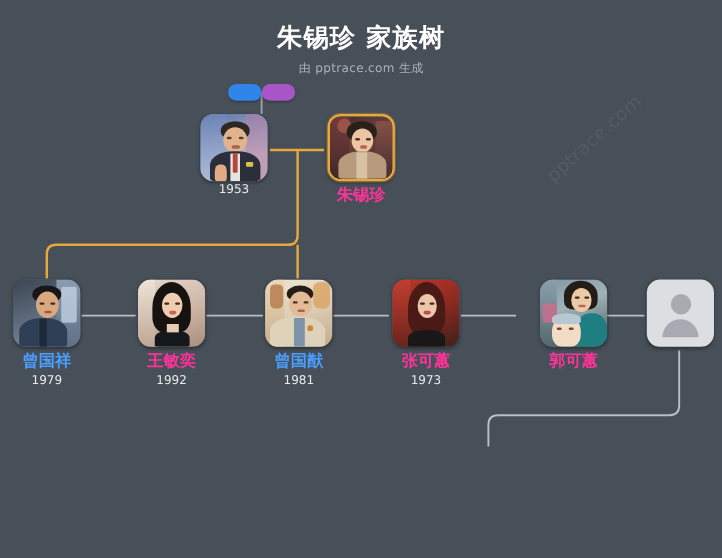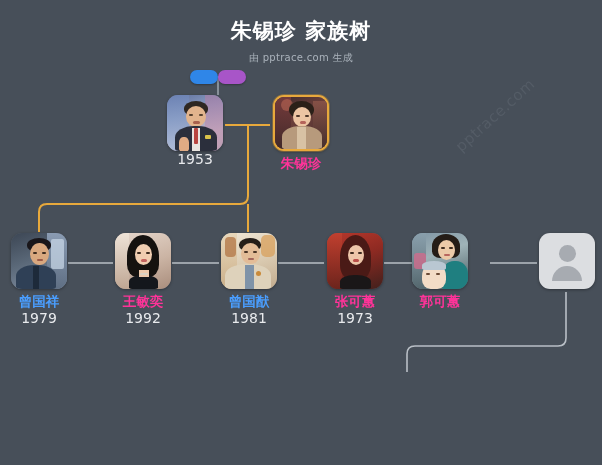--- a/index.html
+++ b/index.html
@@ -152,21 +152,21 @@
     font-size: 13.5px;
     font-weight: 700;
     line-height: 17px;
     padding-top: 4px;
     white-space: nowrap;
   }
   .nm.m { color: #4a9eff; }
   .nm.f { color: #ff3399; }
   .yr {
     display: block;
-    font-size: 14px;
+    font-size: 10px;
     color: #e8eaed;
     line-height: 16px;
     white-space: nowrap;
   }
 
   
   .pill {
     position: absolute;
     width: 28px;
     height: 14px;
@@ -315,21 +315,21 @@
         <i style="left:23px;top:19px;width:4px;height:2px;background:#3d2a1f;border-radius:2px;"></i>
         <i style="left:31px;top:19px;width:4px;height:2px;background:#3d2a1f;border-radius:2px;"></i>
         <i style="left:26px;top:26px;width:6px;height:3px;background:#bb4f4a;border-radius:3px;"></i>
         <span class="torso" style="left:13px;top:42px;width:31px;height:14px;background:#1a1718;"></span>
       </div>
     </div>
     <span class="nm f">张可蕙</span>
     <span class="yr">1973</span>
   </div>
 
-  <div class="node" style="left:410px; top:233px;">
+  <div class="node" style="left:448px; top:233px;">
     <div class="card">
       <div class="ph" style="background:linear-gradient(160deg,#7f95a4 0%,#9fb3b8 40%,#45595e 100%);">
         <i style="left:0;top:0;width:14px;height:56px;background:linear-gradient(180deg,#8aa0ad,#51646b);opacity:.9;"></i>
         <i style="left:2px;top:20px;width:12px;height:16px;background:#cf6b8c;border-radius:3px;opacity:.8;"></i>
         <span class="hair" style="left:20px;top:1px;width:28px;height:24px;background:#241c16;border-radius:50% 50% 28% 28%;"></span>
         <span class="face" style="left:26px;top:7px;width:17px;height:20px;background:#eccaa8;"></span>
         <i style="left:29px;top:14px;width:4px;height:2px;background:#3f2d20;border-radius:2px;"></i>
         <i style="left:37px;top:14px;width:4px;height:2px;background:#3f2d20;border-radius:2px;"></i>
         <i style="left:32px;top:21px;width:6px;height:2px;background:#b9665e;border-radius:2px;"></i>
         <span class="torso" style="left:30px;top:28px;width:26px;height:28px;background:#1f7f80;"></span>

